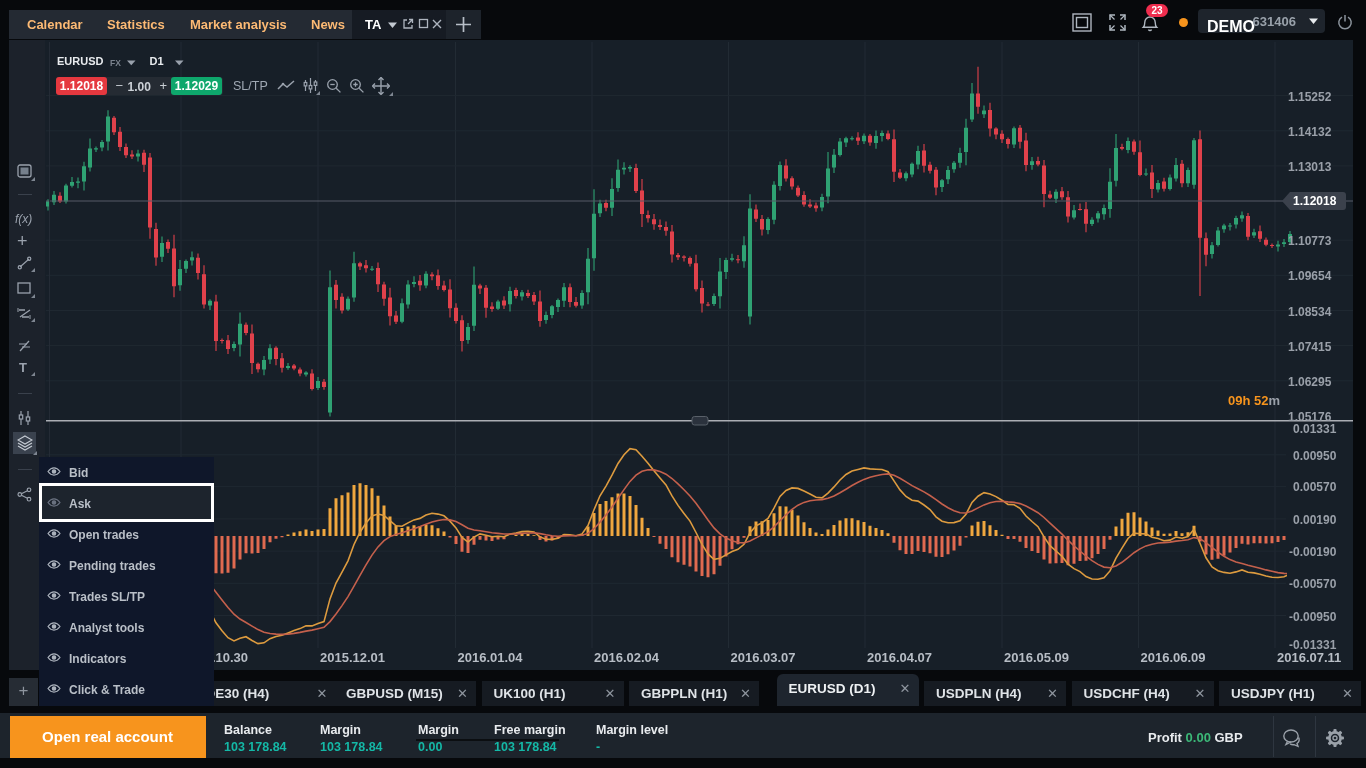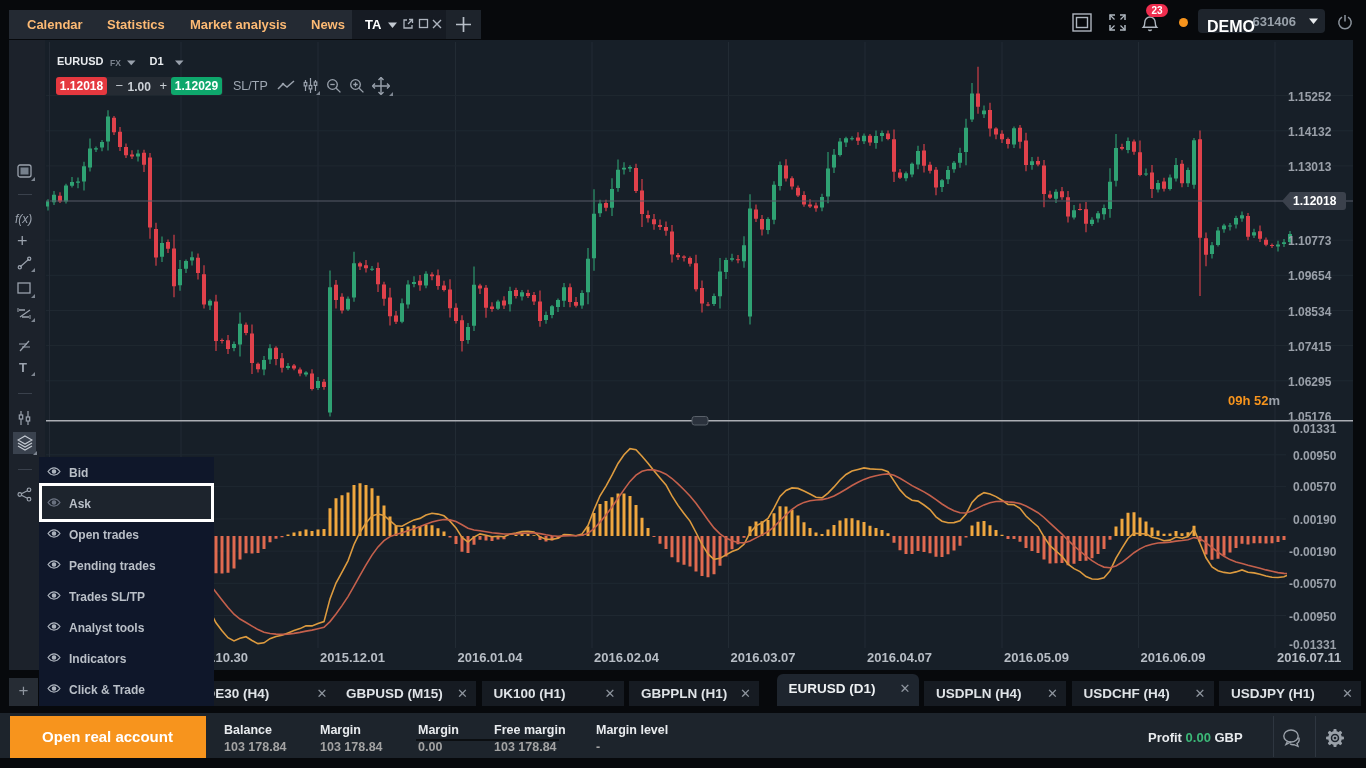--- a/index.html
+++ b/index.html
@@ -30,21 +30,21 @@
 .btab{position:absolute;top:681px;height:25px;background:#161b22;color:#dfe3e7;
 font-size:13.5px;font-weight:bold;line-height:25px;padding-left:12px;z-index:5}
 .btab .x{position:absolute;right:8px;top:0;color:#8e959e;font-weight:normal;font-size:13px}
 #activetab{top:674px;height:32px;line-height:30px;background:#1e252e;
 border-radius:6px 6px 0 0;z-index:6;color:#eef1f3}
 
 #statusbar{left:0;top:713px;width:1366px;height:45px;background:#1d242c}
 #orangebtn{position:absolute;left:9.5px;top:715.5px;width:196px;height:42px;background:#f7941d;
 color:#fff;font-size:15px;font-weight:bold;text-align:center;line-height:42px}
 .slab{position:absolute;top:10.5px;color:#e8ebee;font-size:12.5px;font-weight:bold}
-.sval{position:absolute;top:28.5px;color:#a3a3a3;font-size:12.5px;font-weight:bold}
+.sval{position:absolute;top:28.5px;color:#14b8a6;font-size:12.5px;font-weight:bold}
 .axlab{position:absolute;color:#9aa0a9;font-size:12px;font-weight:bold}
 .datelab{position:absolute;top:650px;color:#b7bdc5;font-size:13px;font-weight:bold;z-index:4}
 </style></head><body>
 <div id="stage">
 
 <div class="abs" id="navstrip"></div>
 <div class="abs navitem" style="left:27px">Calendar</div>
 <div class="abs navitem" style="left:107px">Statistics</div>
 <div class="abs navitem" style="left:190px">Market analysis</div>
 <div class="abs navitem" style="left:311px">News</div>

